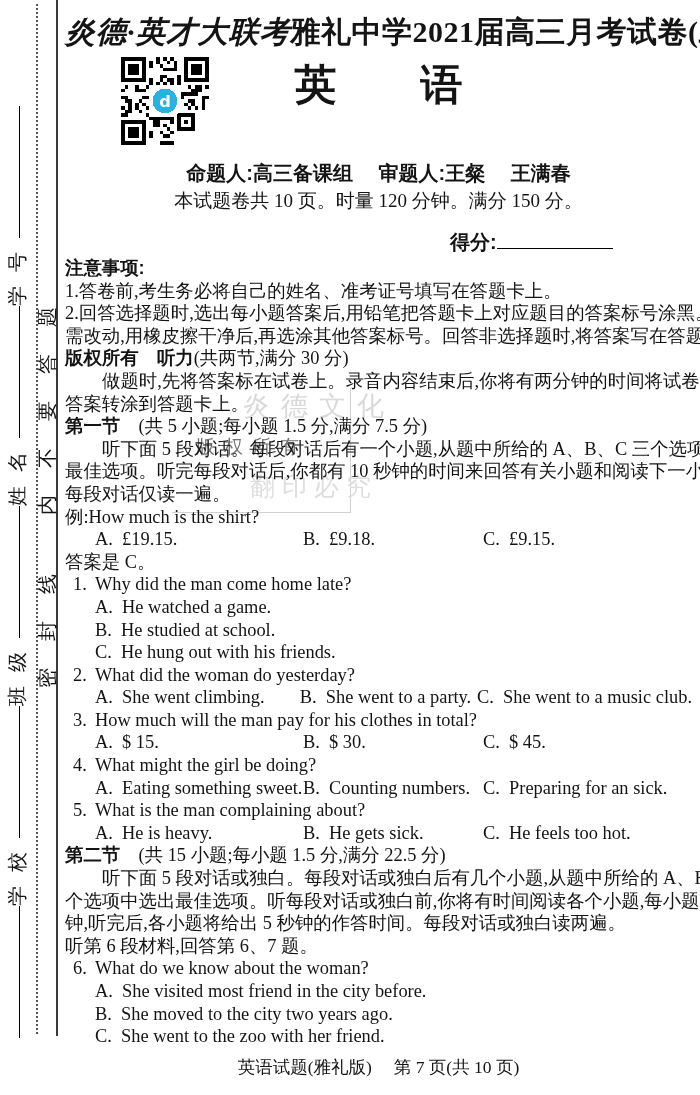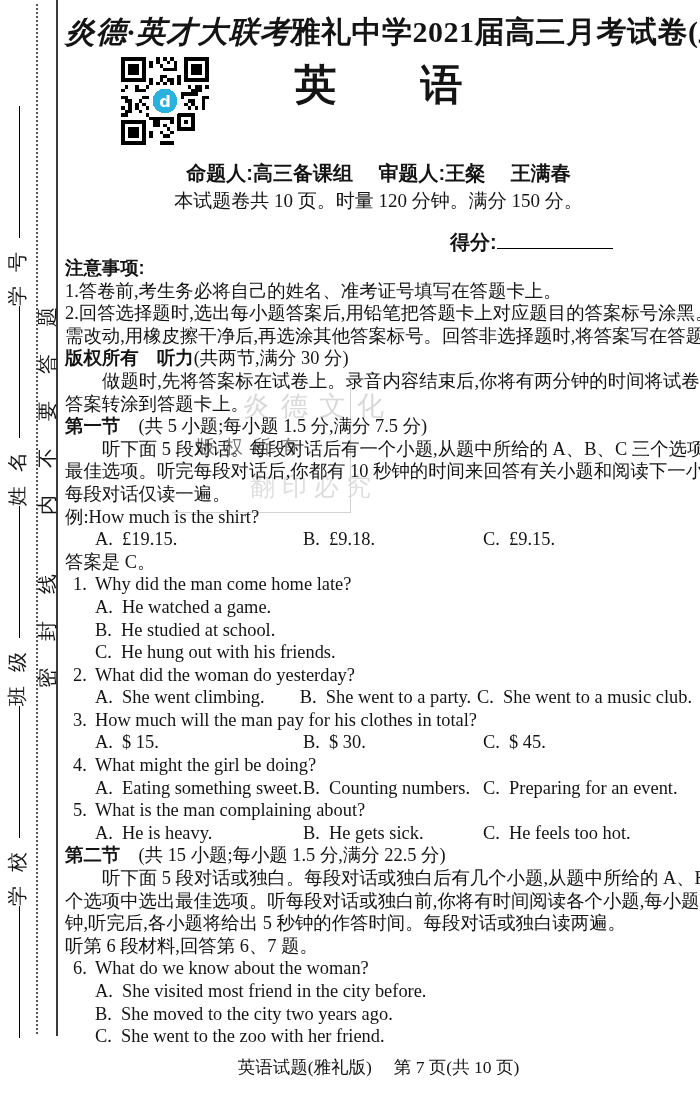--- a/index.html
+++ b/index.html
@@ -253,21 +253,21 @@
     <div class="optrow">
       <span class="optA">A.  $ 15.</span>
       <span class="optB">B.  $ 30.</span>
       <span class="optC">C.  $ 45.</span>
     </div>
 
     <div class="q"><span class="qnum">4.</span><span>What might the girl be doing?</span></div>
     <div class="optrow">
       <span class="optA">A.  Eating something sweet.</span>
       <span class="optB">B.  Counting numbers.</span>
-      <span class="optC">C.  Preparing for an event.</span>
+      <span class="optC">C.  Preparing for an sick.</span>
     </div>
 
     <div class="q"><span class="qnum">5.</span><span>What is the man complaining about?</span></div>
     <div class="optrow">
       <span class="optA">A.  He is heavy.</span>
       <span class="optB">B.  He gets sick.</span>
       <span class="optC">C.  He feels too hot.</span>
     </div>
 
     <div class="bodyline"><span class="hei">第二节</span>　<span>(共 15 小题;每小题 1.5 分,满分 22.5 分)</span></div>

